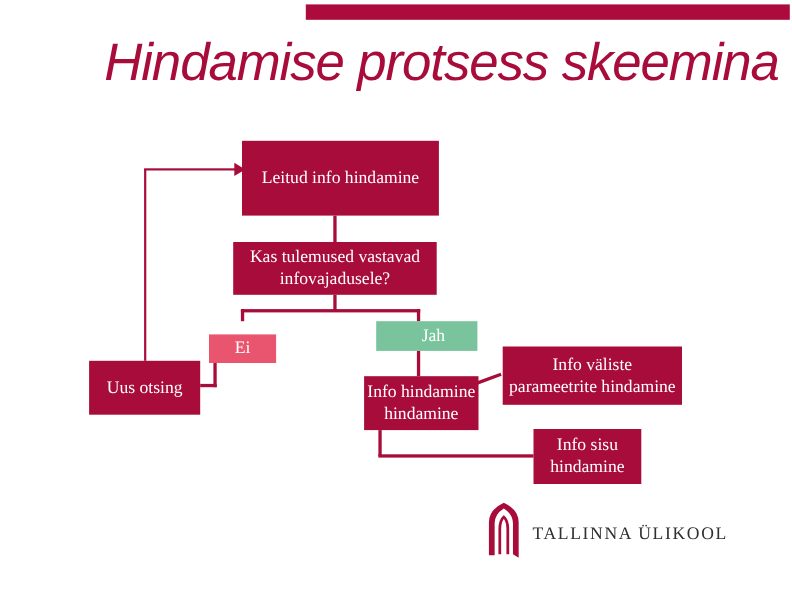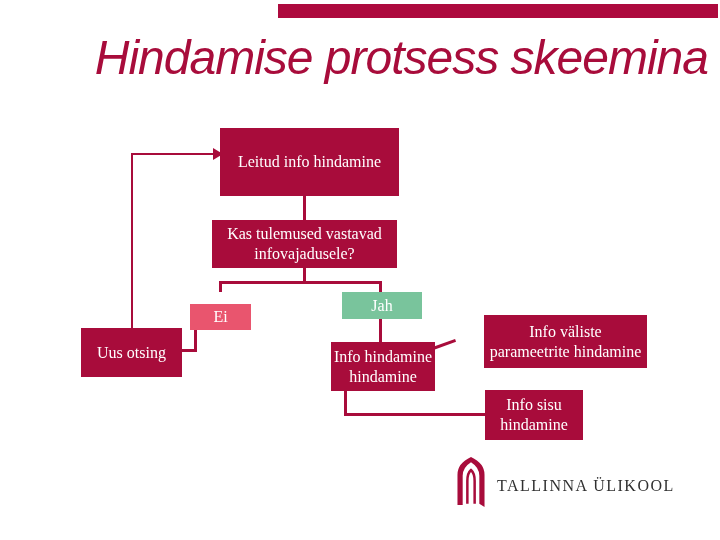--- a/index.html
+++ b/index.html
@@ -18,29 +18,29 @@
   .title{
     position:absolute;left:28px;top:30px;width:680px;
     font-family:"Liberation Sans",sans-serif;font-style:italic;
     font-size:48px;letter-spacing:-1px;color:var(--crimson);white-space:nowrap;text-align:right;
   }
   .node{
     position:absolute;display:flex;flex-direction:column;justify-content:center;align-items:center;
     background:var(--crimson);color:#ffffff;font-size:16px;line-height:20px;text-align:center;
   }
   .node.pink{background:var(--pink);}
-  .node.green{background:var(--green);}
+  .node.green{background:var(--green);padding-left:12px;}
   .line{position:absolute;background:var(--crimson);}
   .arrowhead{
     position:absolute;width:0;height:0;
     border-top:6px solid transparent;border-bottom:6px solid transparent;
     border-left:10px solid var(--crimson);
   }
   .diag{position:absolute;background:var(--crimson);transform-origin:left center;}
-  .logo{position:absolute;left:455px;top:456px;display:flex;align-items:center;}
+  .logo{position:absolute;left:442px;top:456px;display:flex;align-items:center;}
   .logo-text{
     position:absolute;left:42px;top:21px;
     font-family:"Liberation Serif",serif;font-size:16px;letter-spacing:1.5px;
     color:var(--ink);white-space:nowrap;
   }
 </style>
 </head>
 <body>
 
 <div id="slide">
@@ -88,21 +88,21 @@
 
   <div class="node" style="left:81px;top:328px;width:101px;height:49px;">
     <div>Uus otsing</div>
   </div>
 
   <div class="node" style="left:331px;top:342px;width:104px;height:49px;">
     <div>Info hindamine</div>
     <div>hindamine</div>
   </div>
 
-  <div class="node" style="left:457px;top:315px;width:163px;height:53px;margin-left:27px;">
+  <div class="node" style="left:457px;top:315px;width:163px;height:53px;">
     <div>Info väliste</div>
     <div>parameetrite hindamine</div>
   </div>
 
   <div class="node" style="left:485px;top:390px;width:98px;height:50px;">
     <div>Info sisu</div>
     <div>hindamine</div>
   </div>
 
   <div class="logo">

